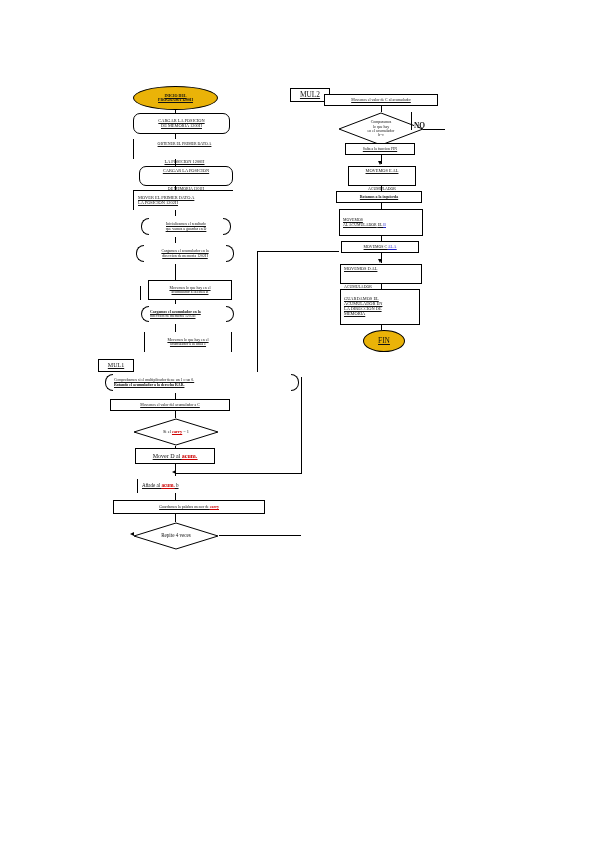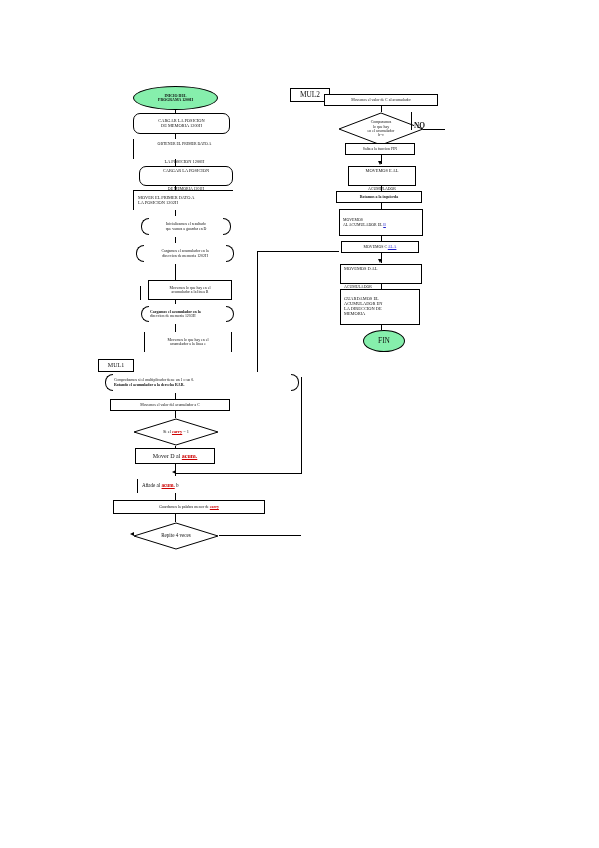--- a/index.html
+++ b/index.html
@@ -4,30 +4,30 @@
 <style>
   html,body{margin:0;padding:0;background:#ffffff;}
   body{width:599px;height:848px;position:relative;overflow:hidden;
        font-family:"Liberation Serif", serif;color:#111;}
 
   #page{position:absolute;left:0;top:0;width:599px;height:848px;background:#fff;}
 
   
   .node{position:absolute;box-sizing:border-box;display:flex;
         align-items:center;justify-content:center;text-align:center;
-        line-height:1.12;}
+        line-height:1.12;text-decoration:underline;}
 
   .rect{border:1.2px solid #000;background:#fff;padding:2px 3px;}
   .rect-thin{border:1px solid #000;background:#fff;padding:2px 3px;}
 
   
   .round{border:1.2px solid #000;border-radius:7px;background:#fff;padding:2px 3px;}
 
   
-  .ellipse{border:1.3px solid #000;border-radius:50%;background:#86efac;padding:6px 4px;}
+  .ellipse{border:1.3px solid #000;border-radius:50%;background:#eab308;padding:6px 4px;}
 
   
   .curly{background:#fff;padding:2px 10px;
          border-top:1px solid #ffffff;border-bottom:1px solid #ffffff;}
   .curly:before,.curly:after{content:"";position:absolute;top:1px;bottom:1px;width:7px;}
   .curly:before{left:1px;border:1px solid #000;border-right:none;border-radius:9px 0 0 9px;}
   .curly:after{right:1px;border:1px solid #000;border-left:none;border-radius:0 9px 9px 0;}
 
   
   .barleft{background:#fff;border-left:1.2px solid #000;padding:2px 4px;}

